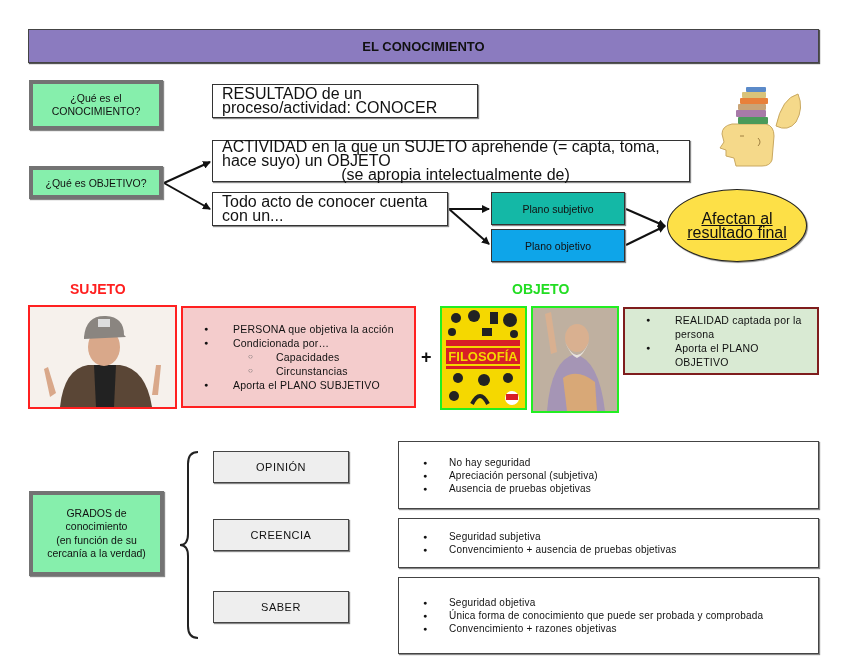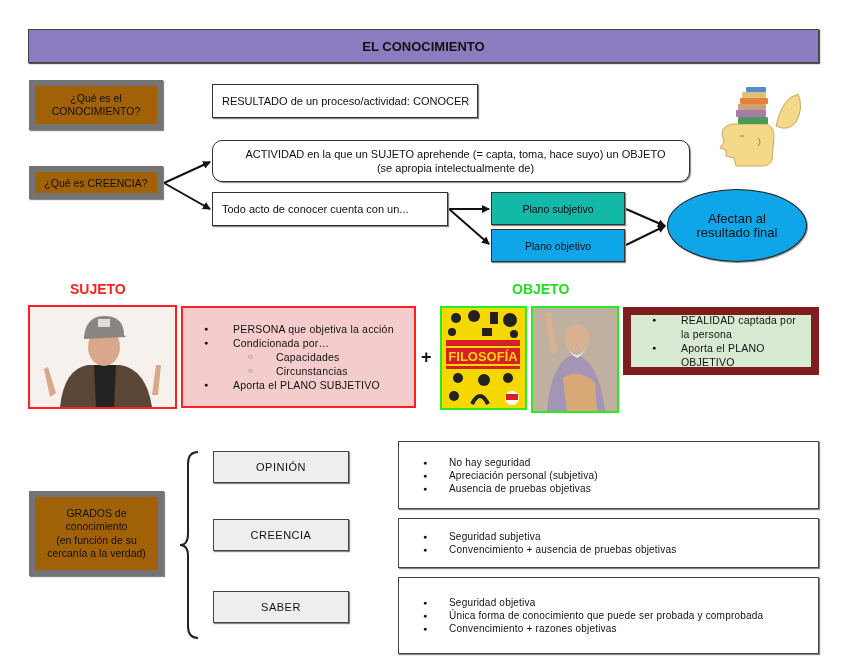--- a/index.html
+++ b/index.html
@@ -1,46 +1,46 @@
 <!DOCTYPE html>
 <html><head>
 <meta charset="utf-8">
 <style>
   * { box-sizing: border-box; margin: 0; padding: 0; }
   html, body { width: 848px; height: 667px; background: #ffffff; overflow: hidden; }
   body { position: relative; font-family: "Liberation Sans", sans-serif; color: #111; }
   .abs { position: absolute; }
   .box { position: absolute; border: 1.5px solid #333; background: #fff; box-shadow: 1px 1px 1px #888; }
-  .lav { background: #a16207; border: 6px solid #737373; }
+  .lav { background: #86efac; border: 4px solid #737373; }
   .ctr { display: flex; align-items: center; justify-content: center; text-align: center; }
   .lft { display: flex; align-items: center; padding-left: 9px; }
-  .t11 { font-size: 11px; line-height: 14px; text-align: center; }
+  .t11 { font-size: 16px; line-height: 14px; }
 
   #title-bar { left: 28px; top: 29px; width: 791px; height: 34px; background: #8b7bbf; border: 1.5px solid #444;
     box-shadow: 1px 1px 1px #555; font-weight: bold; font-size: 13px; }
 
   #q1 { left: 29px; top: 80px; width: 134px; height: 50px; font-size: 10.5px; line-height: 13px; }
   #a1 { left: 212px; top: 84px; width: 266px; height: 34px; }
   #q2 { left: 29px; top: 166px; width: 134px; height: 33px; font-size: 10.5px; }
-  #a2 { left: 212px; top: 140px; width: 478px; height: 42px; align-items: center; border-radius: 10px; }
+  #a2 { left: 212px; top: 140px; width: 478px; height: 42px; align-items: center; }
   #a3 { left: 212px; top: 192px; width: 236px; height: 34px; }
   #plano-sub { left: 491px; top: 192px; width: 134px; height: 33px; background: #14b8a6; font-size: 10.5px; }
   #plano-obj { left: 491px; top: 229px; width: 134px; height: 33px; background: #0ea5e9; font-size: 10.5px; }
-  #afectan { left: 667px; top: 189px; width: 140px; height: 73px; border-radius: 50%; border: 1.5px solid #222; background: #0ea5e9;
-    font-size: 13px; line-height: 14px; box-shadow: 1px 1px 1px #888; }
+  #afectan { left: 667px; top: 189px; width: 140px; height: 73px; border-radius: 50%; border: 1.5px solid #222; background: #fde047;
+    font-size: 16px; line-height: 14px; box-shadow: 1px 1px 1px #888; text-decoration: underline; }
 
   #sujeto-title { left: 70px; top: 281px; font-size: 14px; font-weight: bold; color: #ff1f1f; }
   #objeto-title { left: 512px; top: 281px; font-size: 14px; font-weight: bold; color: #22dd22; }
 
   #sujeto-photo { left: 28px; top: 305px; width: 149px; height: 104px; border: 2px solid #ff2020; background: #f3eee9; overflow: hidden; }
   #sujeto-box { left: 181px; top: 306px; width: 235px; height: 102px; border: 2px solid #ff2020; background: #f4cccc; }
   #plus-icon { left: 421px; top: 348px; font-size: 18px; font-weight: bold; color: #111; line-height: 18px; }
   #book-cover { left: 440px; top: 306px; width: 87px; height: 104px; border: 2px solid #22ee22; background: #be185d; overflow: hidden; }
   #plato-img { left: 531px; top: 306px; width: 88px; height: 107px; border: 2px solid #22ee22; background: #b9a99a; overflow: hidden; }
-  #objeto-box { left: 623px; top: 307px; width: 196px; height: 68px; border: 8px solid #7f1d1d; background: #d9ead3; }
+  #objeto-box { left: 623px; top: 307px; width: 196px; height: 68px; border: 2px solid #7f1d1d; background: #d9ead3; }
 
   ul.bul { list-style: none; }
   ul.bul li { position: relative; padding-left: 50px; font-size: 10.5px; line-height: 14px; letter-spacing: 0.2px; }
   ul.bul li::before { content: "\25CF"; position: absolute; left: 21px; font-size: 7px; top: 0px; }
   ul.bul li.sub { padding-left: 93px; }
   ul.bul li.sub::before { content: "\25CB"; left: 65px; font-size: 8px; color: #666; }
 
   #grados { left: 29px; top: 491px; width: 135px; height: 85px; font-size: 10.5px; line-height: 13.5px; }
   #brace { left: 178px; top: 450px; width: 24px; height: 190px; }
   .grade { position: absolute; left: 213px; width: 136px; height: 32px; background: #eeeeee; border: 1.5px solid #444;
@@ -76,21 +76,21 @@
 </div>
 
 <div id="q1" class="box lav ctr">
   <span style="padding:0 22px;">¿Qué es el CONOCIMIENTO?</span>
 </div>
 <div id="a1" class="box lft t11">
   <span>RESULTADO de un proceso/actividad: CONOCER</span>
 </div>
 
 <div id="q2" class="box lav ctr">
-  <span>¿Qué es CREENCIA?</span>
+  <span>¿Qué es OBJETIVO?</span>
 </div>
 <div id="a2" class="box t11" style="display:flex;flex-direction:column;justify-content:center;padding-left:9px;">
   <div>ACTIVIDAD en la que un SUJETO aprehende (= capta, toma, hace suyo) un OBJETO</div>
   <div>(se apropia intelectualmente de)</div>
 </div>
 <div id="a3" class="box lft t11">
   <span>Todo acto de conocer cuenta con un...</span>
 </div>
 <div id="plano-sub" class="box ctr">
   <span>Plano subjetivo</span>

